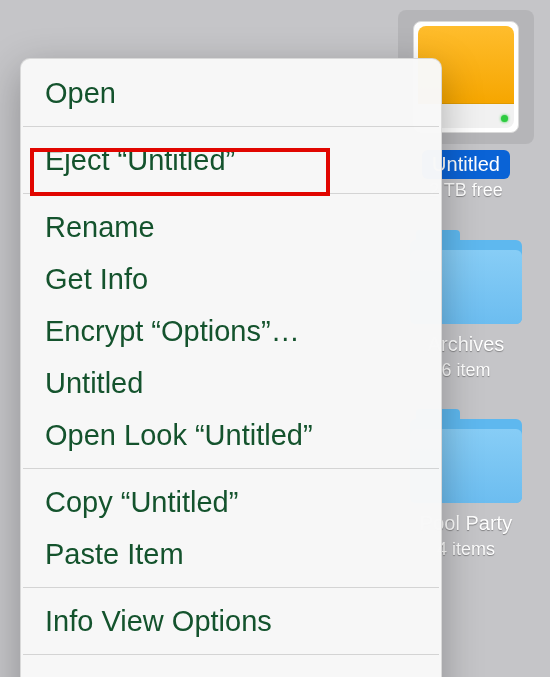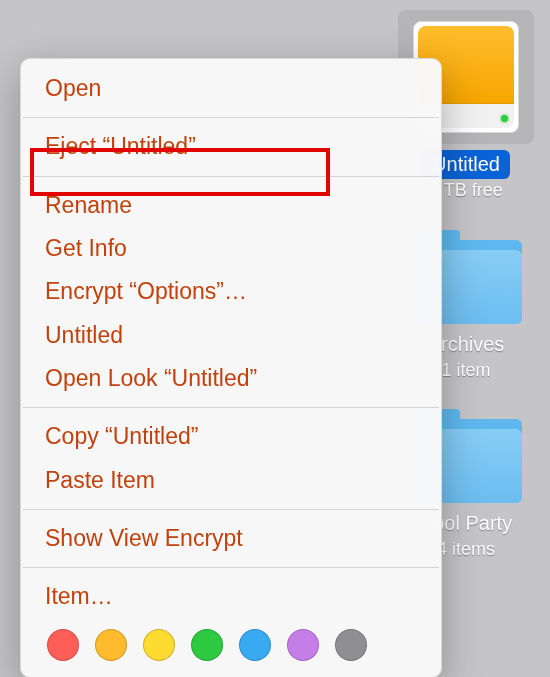--- a/index.html
+++ b/index.html
@@ -134,22 +134,22 @@
       left: 20px;
       top: 58px;
       width: 422px;
       background: rgba(248,248,248,0.98);
       border: 1px solid rgba(0,0,0,0.12);
       border-radius: 10px;
       box-shadow: 0 12px 40px rgba(0,0,0,0.28);
       padding: 8px 0 12px 0;
     }
     .menu-item {
-      font-size: 23px;
-      color: #c2410c;
+      font-size: 29px;
+      color: #14532d;
       padding: 5px 24px 5px 24px;
       cursor: default;
       line-height: 1.45;
       font-weight: 440;
     }
     .menu-sep {
       height: 1px;
       background: rgba(0,0,0,0.14);
       margin: 7px 2px;
     }
@@ -192,21 +192,21 @@
   </div>
 
   <div class="desktop-item unsel">
     <div class="folder-icon">
       <div class="folder-tab"></div>
         <div class="folder-back"></div>
         <div class="folder-front"></div>
     </div>
     <div class="icon-label">
       <span class="icon-name">Archives</span>
-      <span class="icon-sub">1 item</span>
+      <span class="icon-sub">6 item</span>
     </div>
   </div>
 
   <div class="desktop-item unsel">
     <div class="folder-icon">
       <div class="folder-tab"></div>
         <div class="folder-back"></div>
         <div class="folder-front"></div>
     </div>
     <div class="icon-label">
@@ -223,21 +223,21 @@
   <div class="menu-sep"></div>
   <div class="menu-item">Rename</div>
   <div class="menu-item">Get Info</div>
   <div class="menu-item">Encrypt “Options”…</div>
   <div class="menu-item">Untitled</div>
   <div class="menu-item">Open Look “Untitled”</div>
   <div class="menu-sep"></div>
   <div class="menu-item">Copy “Untitled”</div>
   <div class="menu-item">Paste Item</div>
   <div class="menu-sep"></div>
-  <div class="menu-item">Show View Encrypt</div>
+  <div class="menu-item">Info View Options</div>
   <div class="menu-sep"></div>
   <div class="menu-item">Item…</div>
   <div class="tags-row">
     <div class="tag-circle" style="background:#fe5e57"></div>
     <div class="tag-circle" style="background:#febb2d"></div>
     <div class="tag-circle" style="background:#fddb30"></div>
     <div class="tag-circle" style="background:#2dc940"></div>
     <div class="tag-circle" style="background:#39aaf2"></div>
     <div class="tag-circle" style="background:#c57de8"></div>
     <div class="tag-circle" style="background:#8e8e93"></div>

